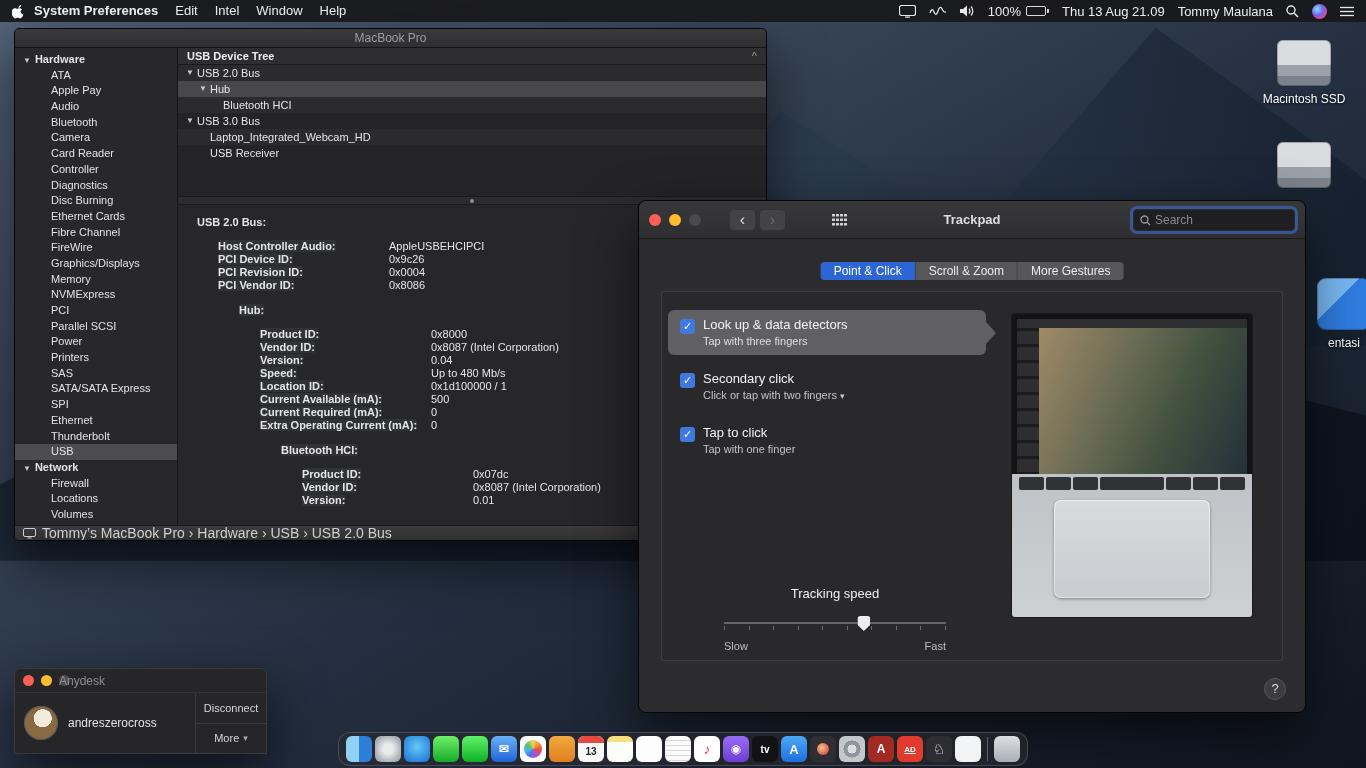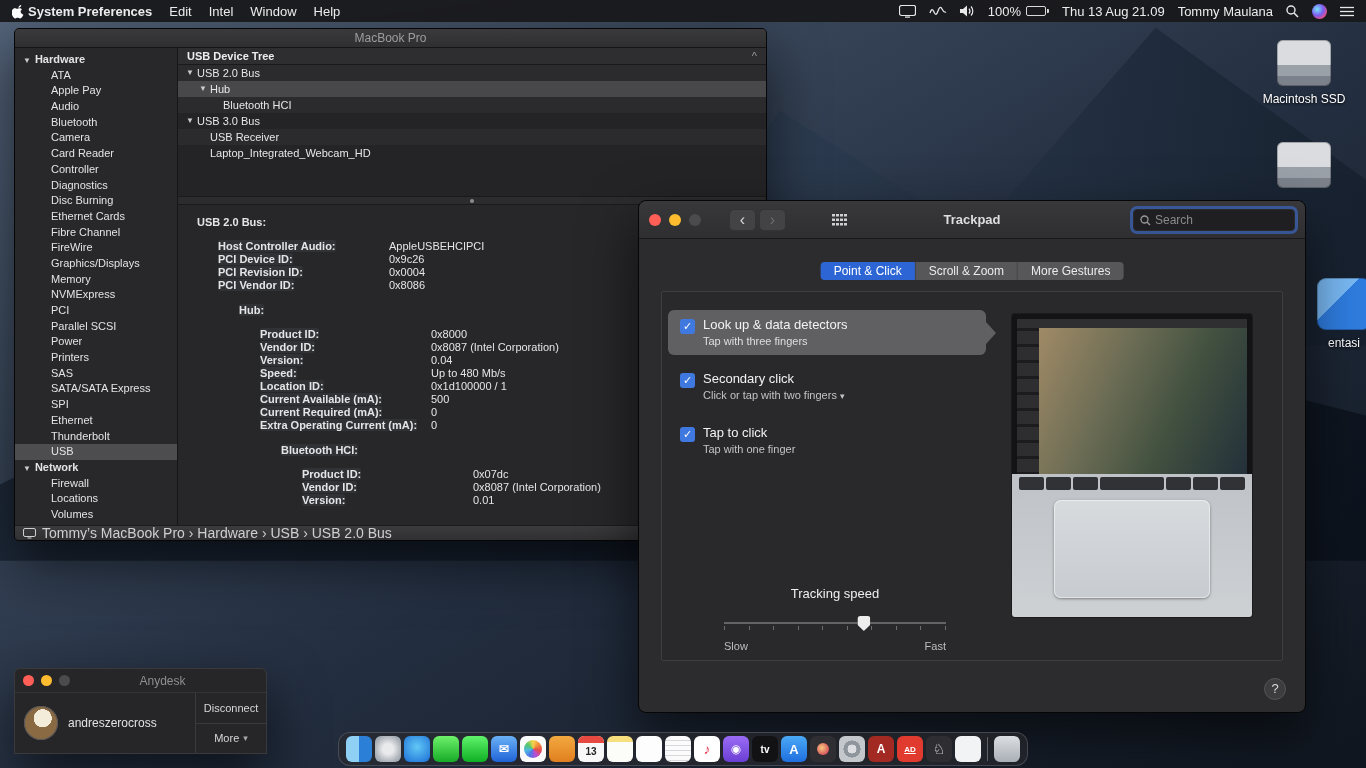--- a/index.html
+++ b/index.html
@@ -14,21 +14,21 @@
     background:linear-gradient(100deg,#33445a,#16202e);
     clip-path:polygon(0 100%,22% 32%,48% 68%,72% 8%,100% 52%,100% 100%); }
   .ridge2 { position:absolute; left:0; right:0; top:28%; height:45%; opacity:.85;
     background:linear-gradient(120deg,#1b2636,#0b111b);
     clip-path:polygon(0 78%,18% 42%,42% 74%,68% 26%,100% 58%,100% 100%,0 100%); }
 
   
   .menubar { position:absolute; left:0; top:0; right:0; height:22px; z-index:8;
     background:rgba(24,24,27,.94); display:flex; align-items:center; padding:0 12px;
     font-size:13px; color:#ececee; }
-  .mb-left { display:flex; align-items:center; gap:2px; }
+  .mb-left { display:flex; align-items:flex-start; gap:8px; }
   .apple { width:14px; height:16px; display:flex; align-items:center; }
   .mb-menus { display:flex; gap:17px; }
   .mb-item { white-space:nowrap; }
   .mb-item.bold { font-weight:bold; }
   .mb-right { margin-left:auto; display:flex; align-items:center; gap:13px; }
   .mb-ic { display:flex; align-items:center; }
   .battery { display:flex; align-items:center; gap:5px; }
   .bat-shape { display:flex; align-items:center; }
   .bat-body { width:20px; height:10px; border:1px solid #d9d9db; border-radius:2px; padding:1px; }
   .bat-fill { width:100%; height:100%; background:#e8e8ea; border-radius:1px; }
@@ -160,21 +160,21 @@
   .help-btn { position:absolute; right:19px; bottom:12px; width:22px; height:22px;
     border-radius:50%; background:#3d3d3f; border:1px solid #545456; color:#d9d9db;
     text-align:center; line-height:20px; font-size:13px; }
 
   
   .win-anydesk { left:14px; top:668px; width:253px; height:86px; z-index:3;
     background:#262628; border:1px solid #3a3a3d; border-radius:6px 6px 0 0; }
   .ad-titlebar { height:24px; display:flex; align-items:center; padding:0 8px;
     border-bottom:1px solid #343437; position:relative; }
   .ad-titlebar .light { width:11px; height:11px; }
-  .ad-title { position:absolute; left:0; right:0; text-align:center; font-size:12px; color:#8f8f93;margin-left:44px; }
+  .ad-title { position:absolute; left:0; right:0; font-size:12px; color:#8f8f93;margin-left:44px; }
   .ad-body { display:flex; height:60px; }
   .ad-user { flex:1; display:flex; align-items:center; gap:10px; padding:0 9px;
     border-right:1px solid #3a3a3d; }
   .avatar { width:34px; height:34px; border-radius:50%; flex:none;
     background:radial-gradient(circle at 55% 36%, #f3ecda 0 31%, #8a6a43 32% 100%);
     box-shadow:inset 0 0 0 1px #56565a; }
   .ad-name { font-size:12px; color:#e3e3e5; }
   .ad-actions { width:70px; display:flex; flex-direction:column; }
   .ad-action { flex:1; display:flex; align-items:center; justify-content:center; gap:4px;
     font-size:11px; color:#d7d7d9; }
@@ -344,26 +344,26 @@
               <span>Bluetooth HCI</span>
             </div>
 
             <div class="trow disclosure" style="--i: 0;">
               <span class="disc">▼</span>
               <span>USB 3.0 Bus</span>
             </div>
 
             <div class="trow" style="--i: 1;">
               <span class="disc">▼</span>
-              <span>USB Receiver</span>
+              <span>Laptop_Integrated_Webcam_HD</span>
             </div>
 
             <div class="trow" style="--i: 1;">
               <span class="disc">▼</span>
-              <span>Laptop_Integrated_Webcam_HD</span>
+              <span>USB Receiver</span>
             </div>
           </div>
         <div class="si-splitter">
             <div class="dot"></div>
           </div>
         <div class="si-detail">
           <div class="si-detail-title">USB 2.0 Bus:</div>
           <div>
 
               <div class="drow" style="--i: 1;"><span class="key">Host Controller Audio:</span><span class="val">AppleUSBEHCIPCI</span></div>

